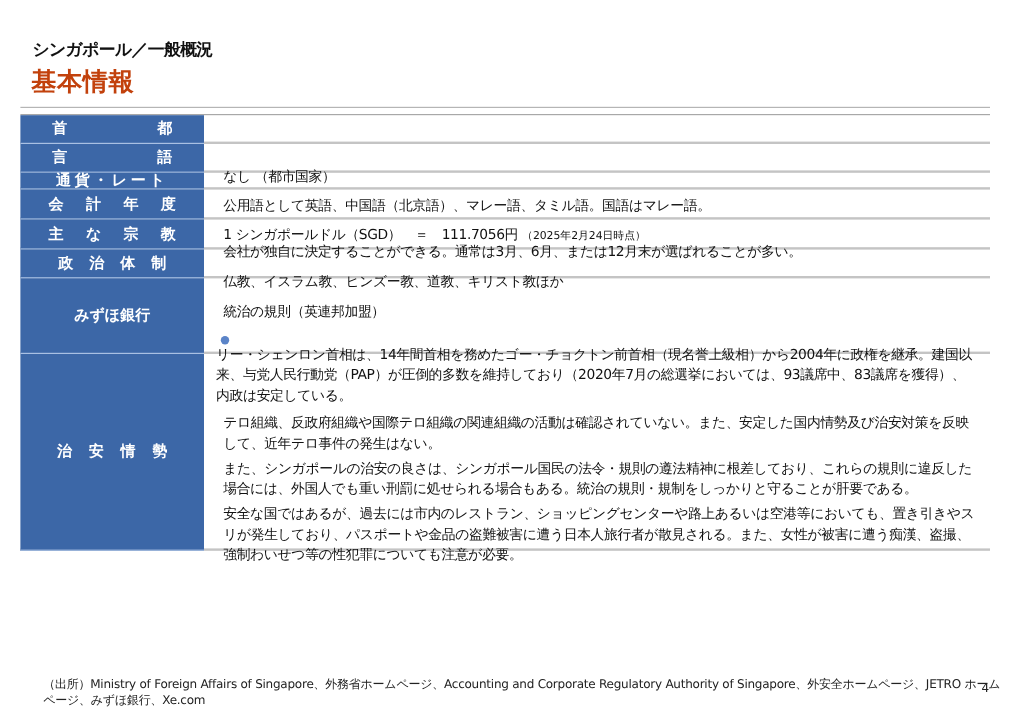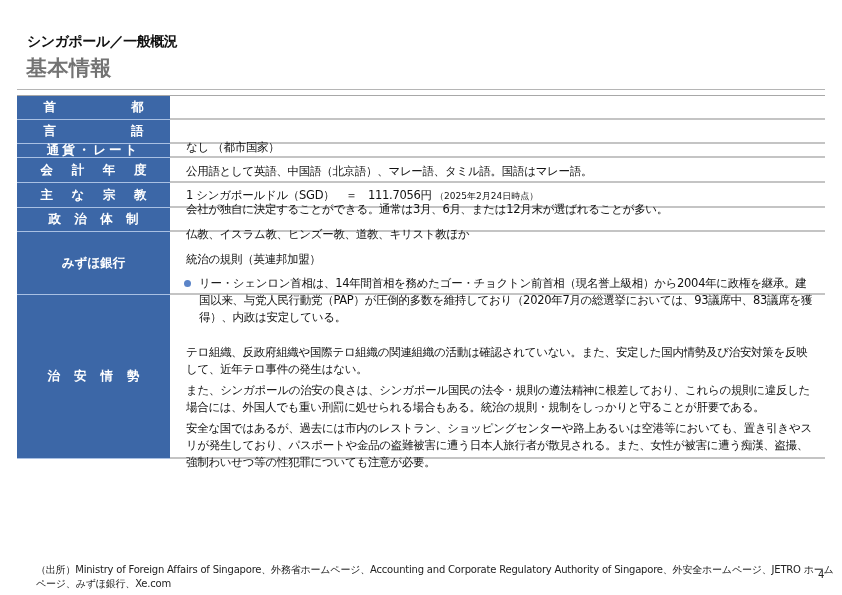--- a/index.html
+++ b/index.html
@@ -5,21 +5,21 @@
     * { margin: 0; padding: 0; box-sizing: border-box; }
     html, body { width: 842px; height: 595px; background: #ffffff; overflow: hidden; }
     body { position: relative; font-family: "DejaVu Sans", "Liberation Sans", sans-serif; color: #111; }
 
     .subtitle {
       position: absolute; left: 27px; top: 33px;
       font-size: 14px; font-weight: bold; letter-spacing: -0.5px; color: #111;
     }
     .title {
       position: absolute; left: 26px; top: 54px;
-      font-size: 21px; font-weight: bold; letter-spacing: 0.5px; color: #737373;
+      font-size: 21px; font-weight: bold; letter-spacing: 0.5px; color: #c2410c;
     }
     .top-rule {
       position: absolute; left: 17px; top: 89px; width: 808px; height: 1px; background: #b5b5b5;
     }
 
     .info-table {
       position: absolute; left: 17px; top: 95px; width: 808px;
       border-collapse: collapse; border-top: 1px solid #a8a8a8;
     }
     .row { display: flex; border-bottom: 2px solid #c4c4c4; }
@@ -31,21 +31,21 @@
     }
     .row .value {
       flex: 1; padding: 3px 10px 0 16px; font-size: 11.5px; line-height: 17px; color: #111;
       letter-spacing: -0.3px;
       margin-top: 40px;
     }
     .value .small { font-size: 9px; letter-spacing: 0; text-align: center; }
     .lbl-med { display: flex; justify-content: space-between; width: 106px; }
     .lbl-rate { letter-spacing: 3px; }
 
-    .bullet-line { display: flex; }
+    .bullet-line { display: flex; flex-direction: column; }
     .bullet {
       display: inline-block; width: 7px; height: 7px; border-radius: 50%;
       background: #5b84c8; margin: 5px 8px 0 4px; flex: 0 0 7px;
     }
     .para { margin-bottom: 4px; }
 
     .source {
       position: absolute; left: 36px; top: 563px; font-size: 10px; color: #222; letter-spacing: -0.2px;
     }
     .page-num {

